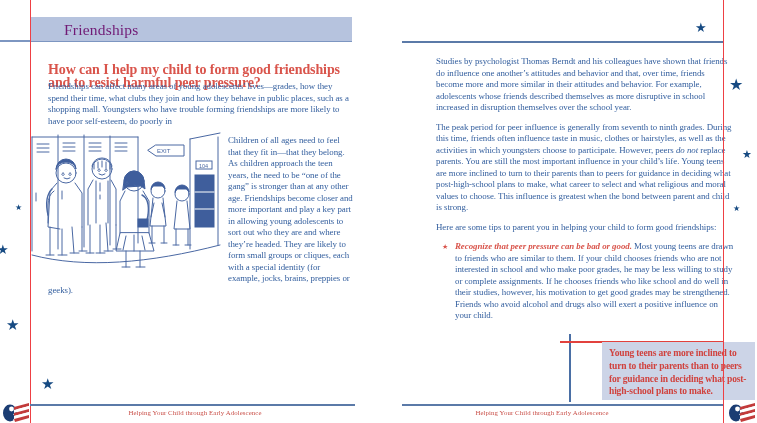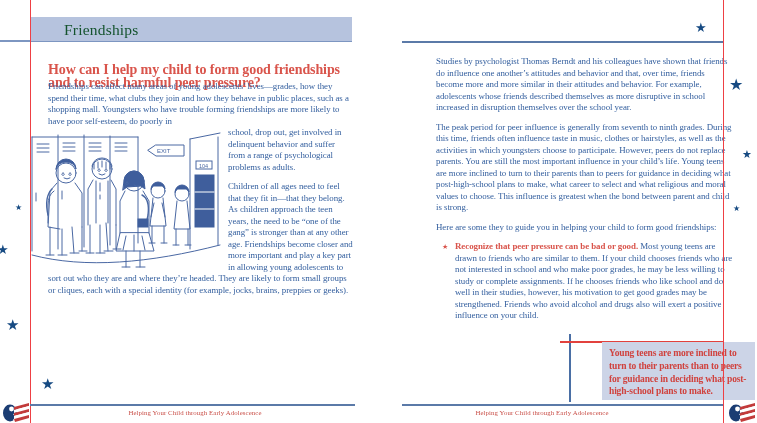--- a/index.html
+++ b/index.html
@@ -3,65 +3,64 @@
 <meta charset="utf-8">
 <style>
   html,body{margin:0;padding:0;background:#ffffff;}
   #spread{position:relative;width:757px;height:423px;background:#ffffff;overflow:hidden;
           font-family:"Liberation Serif", serif;}
   .vline-red{position:absolute;top:0;width:1px;height:423px;background:#ee4044;}
   .hline-blue{position:absolute;height:2px;background:#7d96c1;}
   .rule-thin{position:absolute;height:1.5px;background:#5b7aa8;}
   .banner{position:absolute;left:31px;top:17px;width:321px;height:24px;background:#b6c3de;}
   .banner-title{display:block;padding-left:33px;line-height:25px;font-size:15.5px;
-                color:#14532d;letter-spacing:.2px;}
+                color:#701a75;letter-spacing:.2px;}
   .question{position:absolute;left:48px;top:52px;width:312px;font-weight:bold;
             font-size:14px;line-height:12.6px;color:#d9544b;letter-spacing:-.1px;margin-top:12px;}
   .body-col{position:absolute;font-size:8.9px;line-height:11.5px;color:#35609f;
             letter-spacing:-.05px;}
   .body-col p{margin:0;}
   .mt{margin-top:8px !important;}
   #left-body{left:48px;top:73px;width:305px;margin-top:8px;}
   #right-body{left:436px;top:56px;width:298px;}
   .img-spacer{float:left;width:180px;height:145px;}
   .illu{position:absolute;left:30px;top:131px;}
   .star{position:absolute;color:#164a82;line-height:1;}
   .bullet{position:relative;padding-left:19px;}
   .bullet-star{position:absolute;left:6px;top:1px;font-size:7px;color:#d9544b;}
-  .lead-red{color:#d9544b;font-weight:bold;}
+  .lead-red{color:#d9544b;font-weight:bold;font-style:italic;}
   .pq-box{position:absolute;left:602px;top:342px;width:153px;height:58px;background:#ccd4e7;
           box-sizing:border-box;padding:5px 7px;font-weight:bold;font-size:9.5px;
           line-height:12.8px;color:#d0423e;letter-spacing:-.15px;}
   .pq-vline{position:absolute;left:569px;top:334px;width:1.5px;height:68px;background:#4a6fa5;}
   .pq-hline{position:absolute;left:560px;top:341px;width:163px;height:1.5px;background:#e2413d;}
   .pagenum{position:absolute;font-size:13px;color:#cf4340;margin-top:16px;}
   .footer-title{position:absolute;top:409px;text-align:center;font-size:6.8px;color:#c94f48;
                 letter-spacing:.1px;}
   .logo{position:absolute;top:402px;}
-  .em{}
+  .em{font-style:italic;}
 </style>
 </head>
 <body>
 
 <div id="spread">
 
   <div class="hline-blue" style="left:0;top:40px;width:352px;"></div>
   <div class="vline-red" style="left:30px;"></div>
 
   <div class="banner">
     <span class="banner-title">Friendships</span>
   </div>
 
   <div class="question">How can I help my child to form good friendships and to resist harmful peer pressure?</div>
 
   <div id="left-body" class="body-col">
     <p>Friendships can affect many areas of young adolescents’ lives—grades, how they spend their time, what clubs they join and how they behave in public places, such as a shopping mall. Youngsters who have trouble forming friendships are more likely to have poor self-esteem, do poorly in</p>
     <div>
       <span class="img-spacer"></span>
-      <p>school, drop out, get involved in delinquent behavior and suffer from a range of psychological problems as adults.</p>
       <p class="mt">Children of all ages need to feel that they fit in—that they belong. As children approach the teen years, the need to be “one of the gang” is stronger than at any other age. Friendships become closer and more important and play a key part in allowing young adolescents to sort out who they are and where they’re headed. They are likely to form small groups or cliques, each with a special identity (for example, jocks, brains, preppies or geeks).</p>
     </div>
   </div>
 
   <svg class="illu" width="192" height="143" viewBox="0 0 192 143">
     <g stroke="#4a68a3" stroke-width="1" fill="none" stroke-linecap="round">
 
       <path d="M2 124 C 55 138, 120 132, 190 114"></path>
 
       <path d="M2 6 L2 120 M28 4 L28 118 M54 4 L54 116 M80 5 L80 114 M108 6 L108 112 M2 6 L108 6"></path>
@@ -135,21 +134,21 @@
       <path d="M11 17 L26 13 L26 16 L12 20 z" fill="#c23b3b"></path>
     </g>
   </svg>
 
   <span class="star" style="left:695px;top:21px;font-size:13px;">★</span>
   <div class="hline-blue" style="left:402px;top:41px;width:321px;height:1.5px;background:#5b7aa8;"></div>
 
   <div id="right-body" class="body-col">
     <p>Studies by psychologist Thomas Berndt and his colleagues have shown that friends do influence one another’s attitudes and behavior and that, over time, friends become more and more similar in their attitudes and behavior. For example, adolescents whose friends described themselves as more disruptive in school increased in disruption themselves over the school year.</p>
     <p class="mt"><span>The peak period for peer influence is generally from seventh to ninth grades. During this time, friends often influence taste in music, clothes or hairstyles, as well as the activities in which youngsters choose to participate. However, peers </span><span class="em">do not</span><span> replace parents. You are still the most important influence in your child’s life. Young teens are more inclined to turn to their parents than to peers for guidance in deciding what post-high-school plans to make, what career to select and what religious and moral values to choose. This influence is greatest when the bond between parent and child is strong.</span></p>
-    <p class="mt">Here are some they to guide you in helping your child to form good friendships:</p>
+    <p class="mt">Here are some tips to parent you in helping your child to form good friendships:</p>
     <p class="mt bullet">
       <span class="bullet-star">★</span><span class="lead-red">Recognize that peer pressure can be bad or good.</span><span> Most young teens are drawn to friends who are similar to them. If your child chooses friends who are not interested in school and who make poor grades, he may be less willing to study or complete assignments. If he chooses friends who like school and do well in their studies, however, his motivation to get good grades may be strengthened. Friends who avoid alcohol and drugs also will exert a positive influence on your child.</span>
     </p>
   </div>
 
   <div class="pq-vline"></div>
   <div class="pq-hline"></div>
   <div class="pq-box">
     <span>Young teens are more inclined to turn to their parents than to peers for guidance in deciding what post-high-school plans to make.</span>
   </div>

